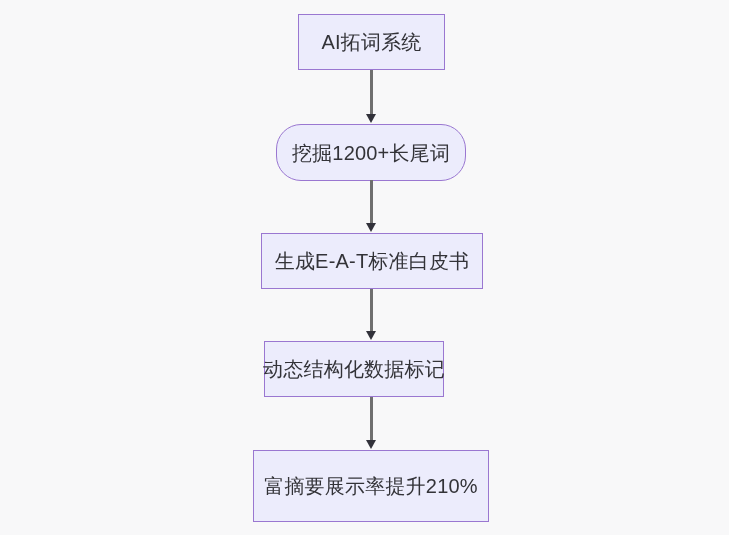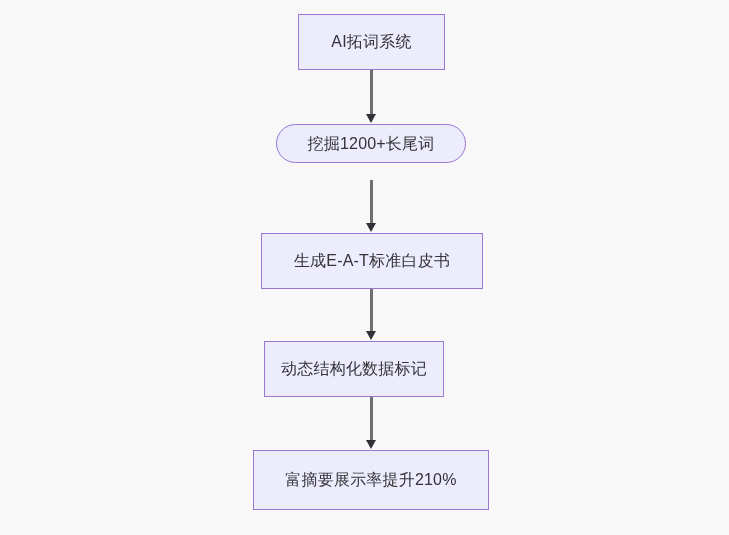--- a/index.html
+++ b/index.html
@@ -20,21 +20,21 @@
   }
   .node {
     position: absolute;
     box-sizing: border-box;
     background: #ececfc;
     border: 1.6px solid #9a77d1;
     display: flex;
     align-items: center;
     justify-content: center;
     color: #333338;
-    font-size: 16px;
+    font-size: 20px;
     line-height: 1.2;
     letter-spacing: 0.2px;
     white-space: nowrap;
   }
   .node-label {
     display: block;
   }
   .edge {
     position: absolute;
     width: 3px;
@@ -43,24 +43,24 @@
   .edge-arrow {
     position: absolute;
     width: 0;
     height: 0;
     border-left: 5px solid transparent;
     border-right: 5px solid transparent;
     border-top: 9px solid #31313a;
   }
   
   #node-0 { left: 298px; top: 14px;  width: 147px; height: 56px; }
-  #node-1 { left: 276px; top: 124px; width: 190px; height: 39px; border-radius: 25px; }
+  #node-1 { left: 276px; top: 124px; width: 190px; height: 57px; border-radius: 25px; }
   #node-2 { left: 261px; top: 233px; width: 222px; height: 56px; }
   #node-3 { left: 264px; top: 341px; width: 180px; height: 56px; }
-  #node-4 { left: 253px; top: 450px; width: 236px; height: 60px; }
+  #node-4 { left: 253px; top: 450px; width: 236px; height: 72px; }
   
   #edge-0 { left: 370px; top: 70px;  height: 45px; }
   #edge-1 { left: 370px; top: 180px; height: 44px; }
   #edge-2 { left: 370px; top: 289px; height: 43px; }
   #edge-3 { left: 370px; top: 397px; height: 44px; }
   #arrow-0 { left: 366px; top: 114px; }
   #arrow-1 { left: 366px; top: 223px; }
   #arrow-2 { left: 366px; top: 331px; }
   #arrow-3 { left: 366px; top: 440px; }
 </style>

